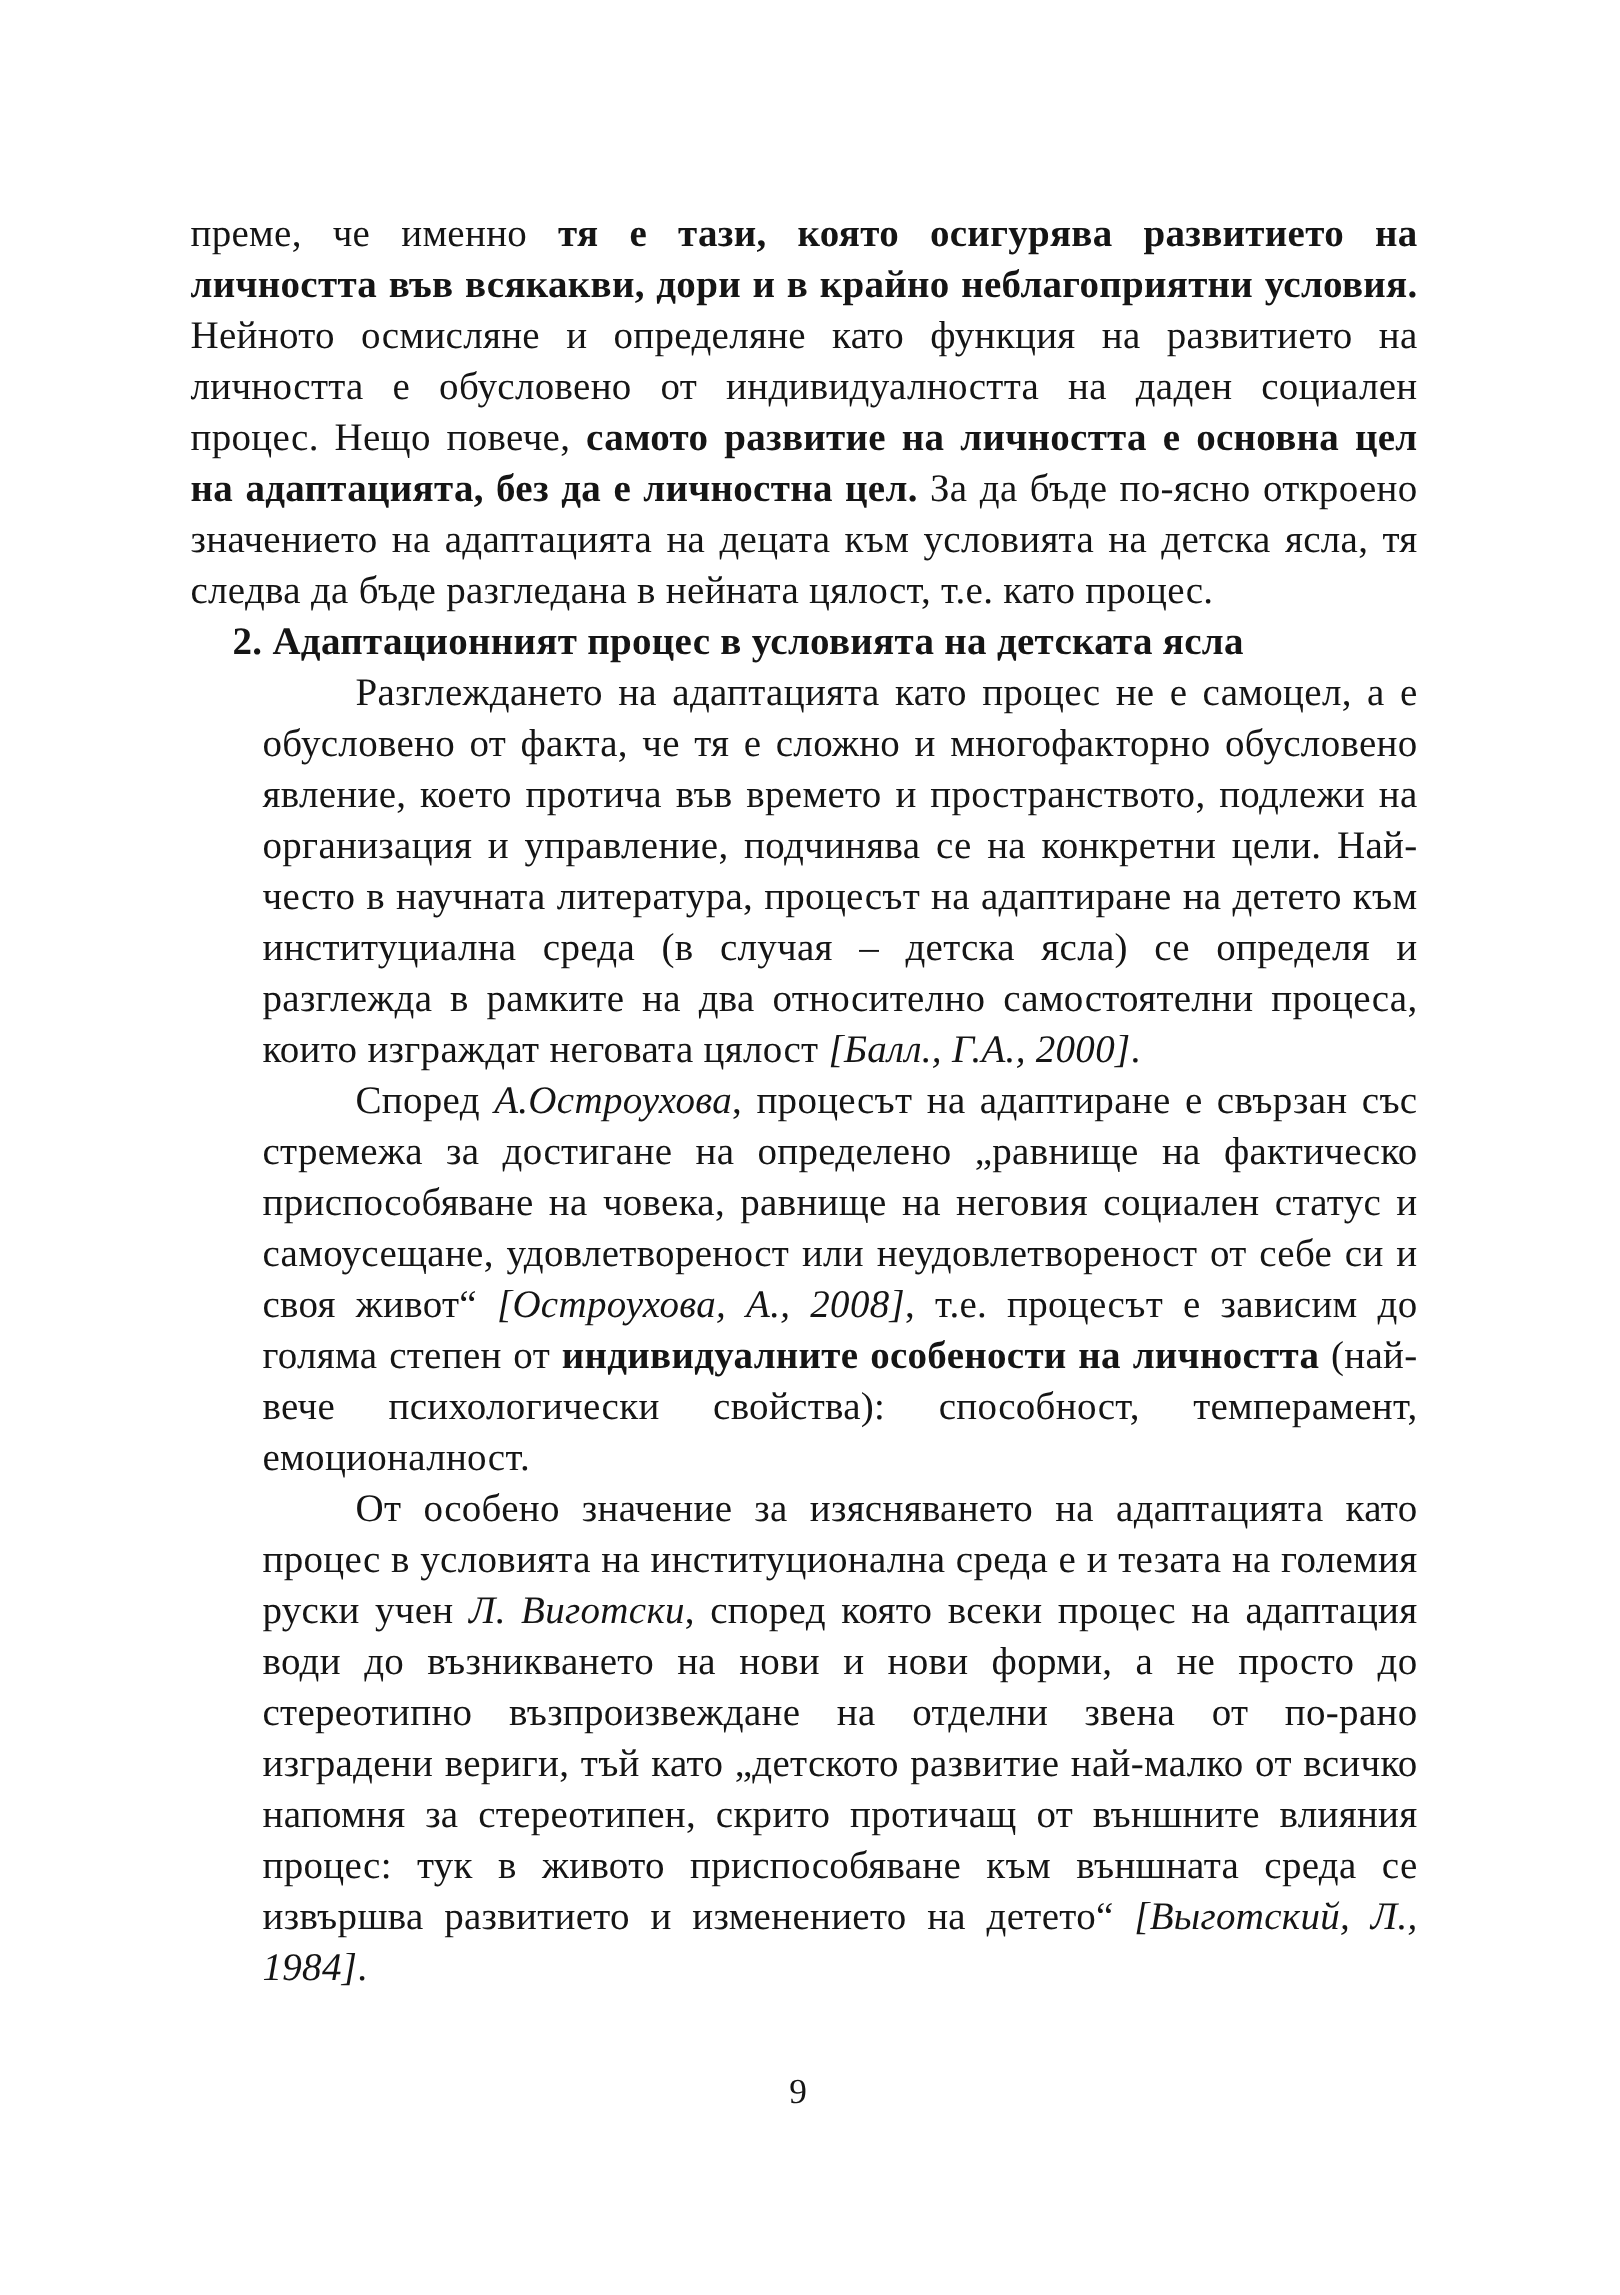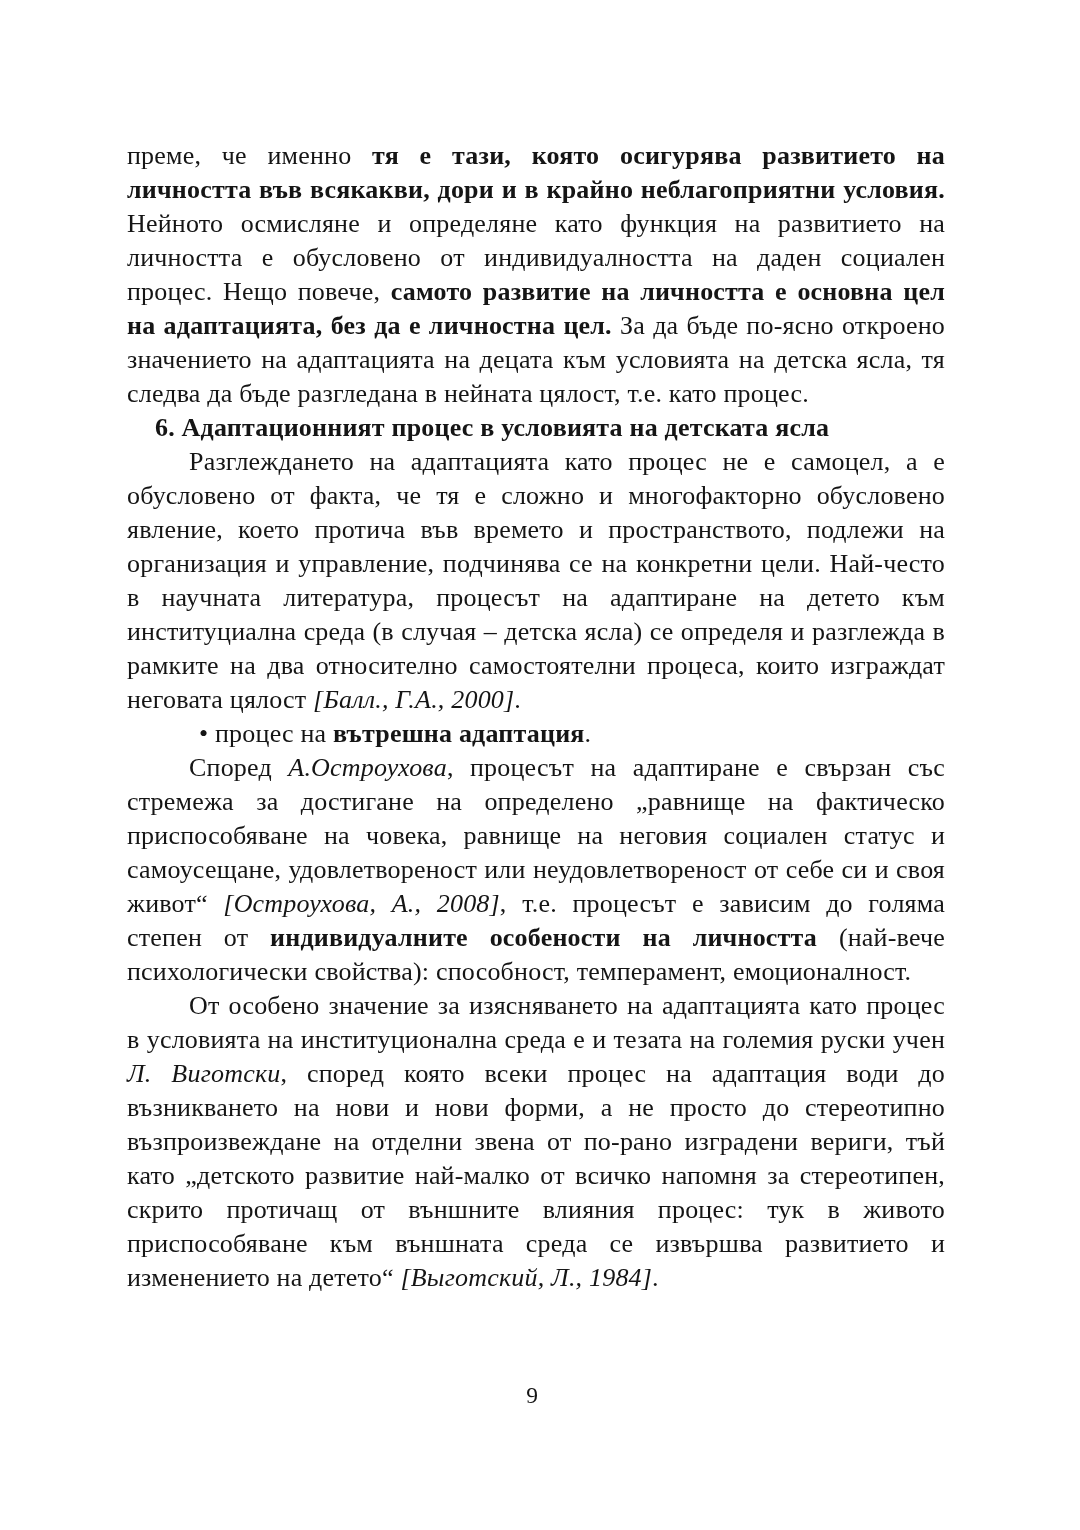--- a/index.html
+++ b/index.html
@@ -25,21 +25,21 @@
     position: absolute;
     left: 127px;
     top: 139px;
     width: 818px;
     font-size: 26px;
     line-height: 34px;
     text-align: justify;
     letter-spacing: 0.2px;
   }
   .block { margin: 0; }
-  .p.indent { text-indent: 62px; }
+  .p.indent { text-indent: 62px; margin-left: 48px; }
   .p.no-indent { text-indent: 0; }
   .heading {
     font-weight: bold;
     text-indent: 28px;
     text-align: left;
     white-space: nowrap;
   }
   .bullet {
     padding-left: 72px;
     text-align: left;
@@ -55,20 +55,19 @@
     font-size: 23.5px;
     line-height: 30px;
   }
 </style>
 </head>
 <body>
 
 <div class="page">
   <main class="text-column">
       <div class="block p no-indent"><span>преме, че именно </span><span class="b">тя е тази, която осигурява развитието на личността във всякакви, дори и в крайно неблагоприятни условия.</span><span> Нейното осмисляне и определяне като функция на развитието на личността е обусловено от индивидуалността на даден социален процес. Нещо повече, </span><span class="b">самото развитие на личността е основна цел на адаптацията, без да е личностна цел.</span><span> За да бъде по-ясно откроено значението на адаптацията на децата към условията на детска ясла, тя следва да бъде разгледана в нейната цялост, т.е. като процес.</span></div>
-      <div class="block heading"><span class="b">6. Адаптационният процес в условията на детската ясла</span></div>
+      <div class="block heading"><span class="b">2. Адаптационният процес в условията на детската ясла</span></div>
       <div class="block p indent"><span>Разглеждането на адаптацията като процес не е самоцел, а е обусловено от факта, че тя е сложно и многофакторно обусловено явление, което протича във времето и пространството, подлежи на организация и управление, подчинява се на конкретни цели. Най-често в научната литература, процесът на адаптиране на детето към институциална среда (в случая – детска ясла) се определя и разглежда в рамките на два относително самостоятелни процеса, които изграждат неговата цялост </span><span class="i">[Балл., Г.А., 2000]</span><span>.</span></div>
-      <div class="block bullet"><span>•  процес на </span><span class="b">вътрешна адаптация</span><span>.</span></div>
       <div class="block p indent"><span>Според </span><span class="i">А.Остроухова</span><span>, процесът на адаптиране е свързан със стремежа за достигане на определено „равнище на фактическо приспособяване на човека, равнище на неговия социален статус и самоусещане, удовлетвореност или неудовлетвореност от себе си и своя живот“ </span><span class="i">[Остроухова, А., 2008]</span><span>, т.е. процесът е зависим до голяма степен от </span><span class="b">индивидуалните особености на личността</span><span> (най-вече психологически свойства): способност, темперамент, емоционалност.</span></div>
       <div class="block p indent"><span>От особено значение за изясняването на адаптацията като процес в условията на институционална среда е и тезата на големия руски учен </span><span class="i">Л. Виготски</span><span>, според която всеки процес на адаптация води до възникването на нови и нови форми, а не просто до стереотипно възпроизвеждане на отделни звена от по-рано изградени вериги, тъй като „детското развитие най-малко от всичко напомня за стереотипен, скрито протичащ от външните влияния процес: тук в живото приспособяване към външната среда се извършва развитието и изменението на детето“ </span><span class="i">[Выготский, Л., 1984]</span><span>.</span></div>
     </main>
   <div class="page-number">9</div>
 </div>
 
 </body></html>

